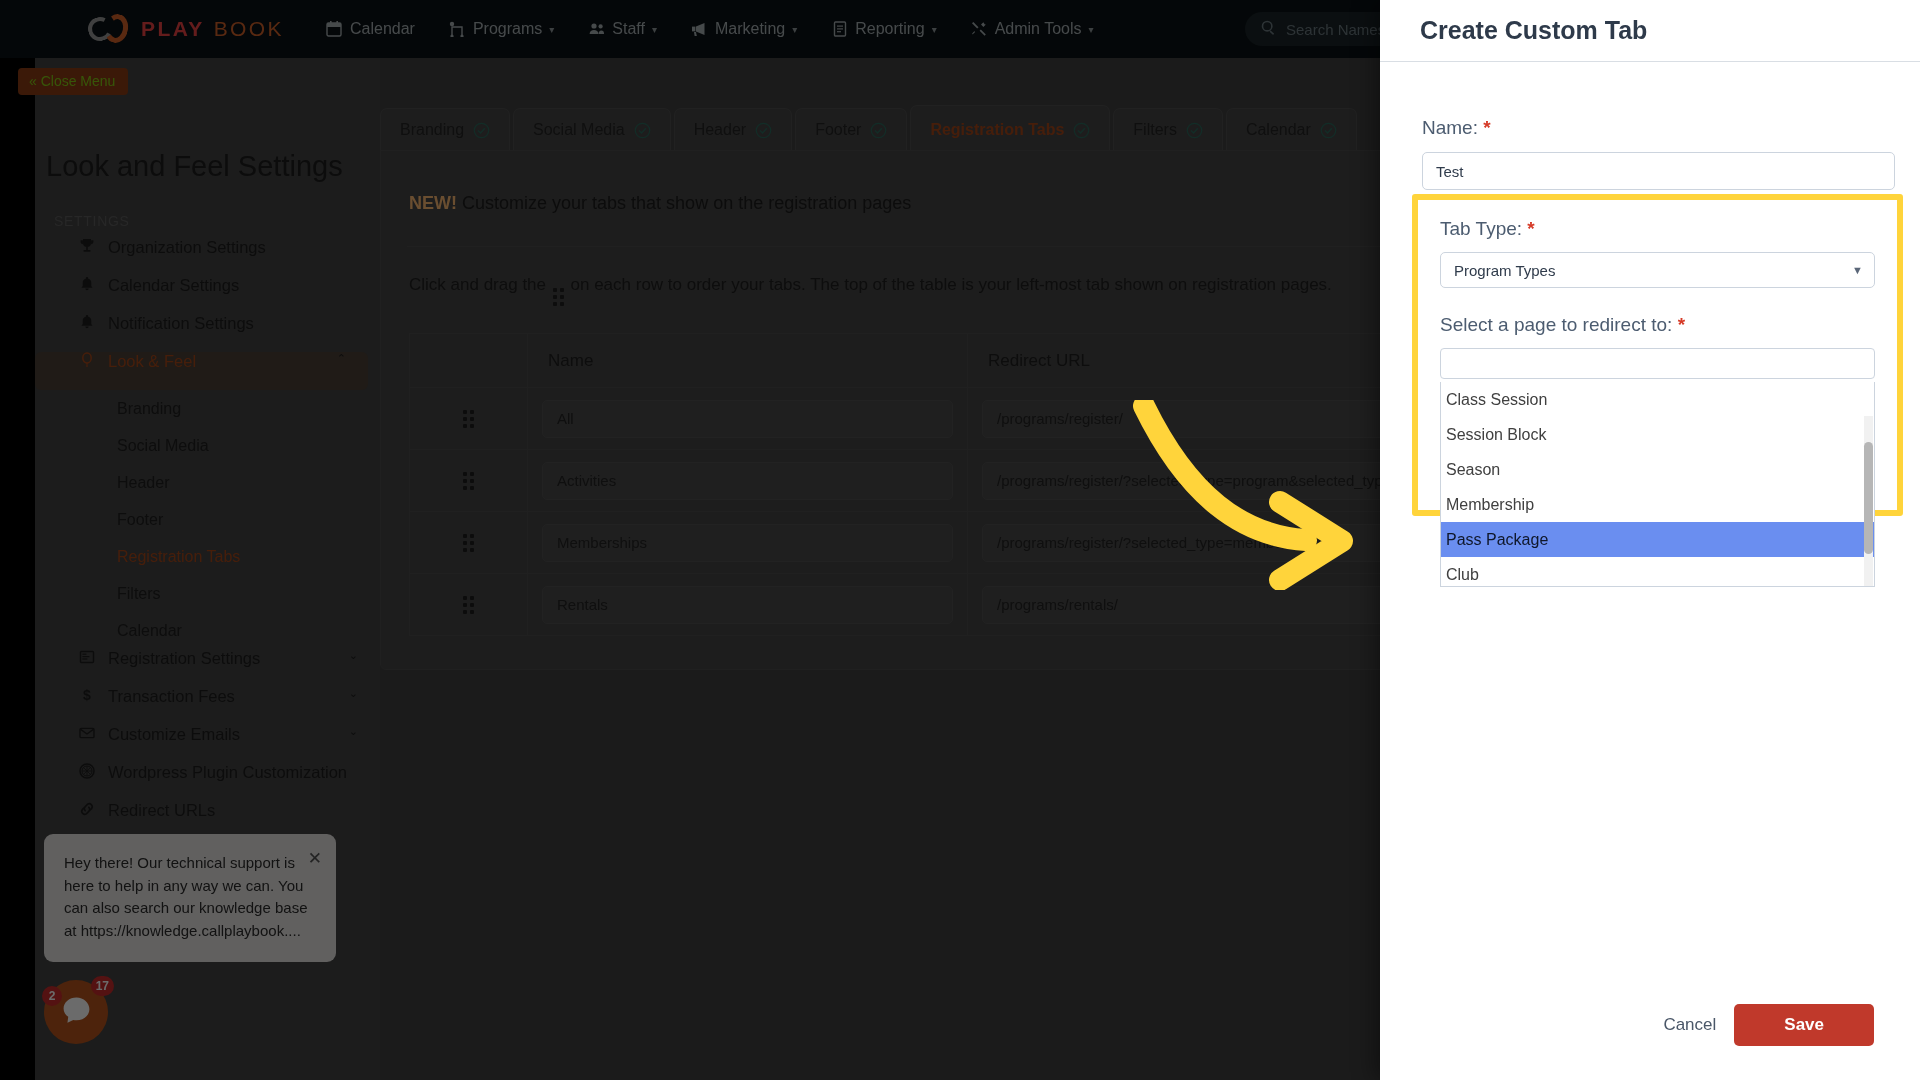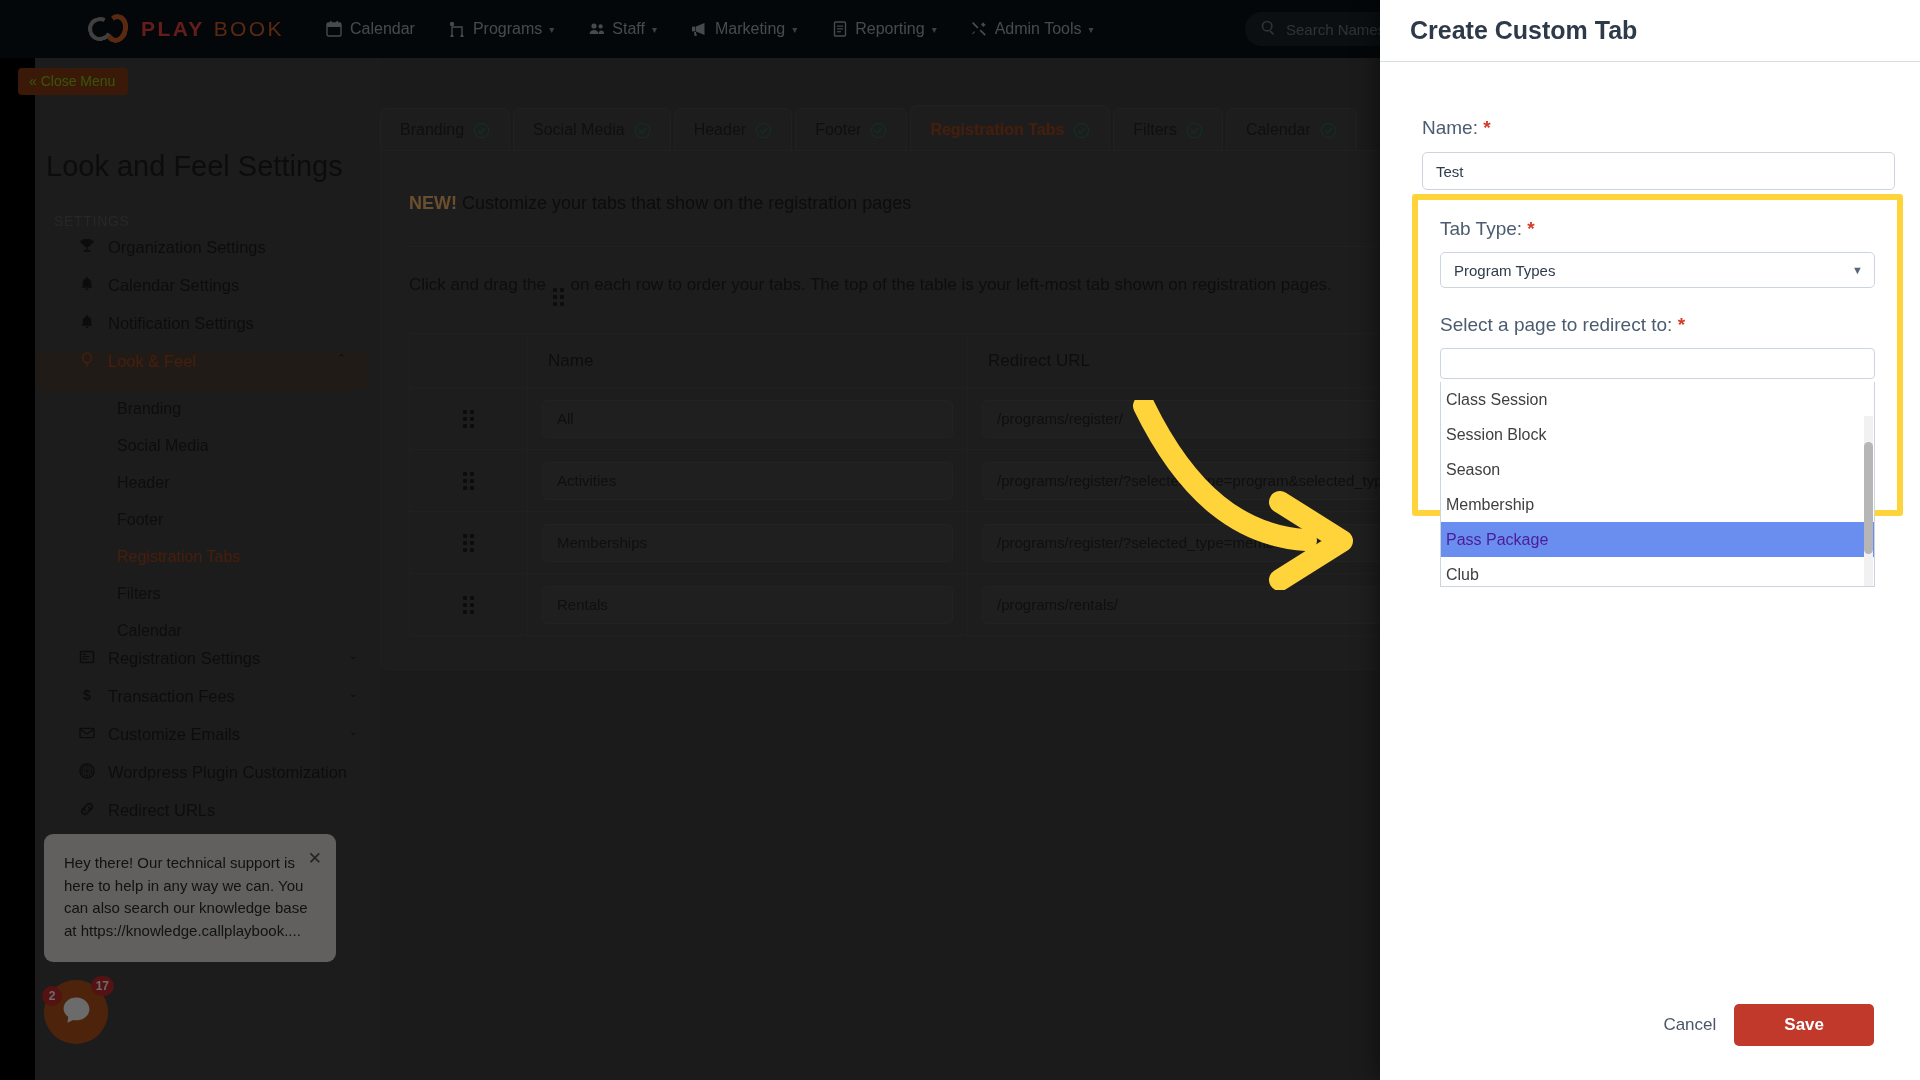--- a/index.html
+++ b/index.html
@@ -189,21 +189,21 @@
   }
 
   
   .modal {
     position: absolute; top: 0; right: 0; width: 540px; height: 1080px;
     background: #fff; z-index: 60;
     box-shadow: -4px 0 22px rgba(0,0,0,.45);
   }
   .modal-head {
     height: 62px; display: flex; align-items: center;
-    padding-left: 30px; border-bottom: 1px solid #d9dee4;
+    padding-left: 40px; border-bottom: 1px solid #d9dee4;
   }
   .modal-title { font-size: 25px; color: #2e3a4a; font-weight: bold; }
   .modal-body { position: relative; padding: 55px 25px 0 42px; }
   .f-label { font-size: 19px; color: #4c5c70; margin-bottom: 13px; }
   .req { color: #d63b28; font-weight: bold; }
   .f-input {
     width: 100%; height: 38px; border: 1px solid #ccd4de; border-radius: 5px;
     display: flex; align-items: center; padding: 0 13px;
     color: #2f3b4b; font-size: 15px; background: #fff;
   }
@@ -227,21 +227,21 @@
   }
   .combo-list {
     position: absolute; left: 0; right: 0; top: 34px;
     background: #fff; border: 1px solid #ccd4de; border-top: none;
     max-height: 205px; overflow: hidden;
   }
   .combo-opt {
     height: 35px; display: flex; align-items: center; padding-left: 5px;
     font-size: 16px; color: #404040;
   }
-  .combo-opt.sel { background: #6a8ef0; color: #4c1d95; }
+  .combo-opt.sel { background: #6a8ef0; color: #0f172a; }
   .combo-scroll {
     position: absolute; right: 1px; top: 34px; width: 9px; bottom: 0;
     background: #f1f1f1;
   }
   .combo-thumb { position: absolute; right: 1px; top: 60px; width: 9px; height: 112px; background: #b6b6b6; border-radius: 5px; }
 
   .modal-foot {
     position: absolute; left: 0; right: 0; bottom: 0; height: 110px;
     display: flex; align-items: center; justify-content: flex-end; gap: 18px;
     padding-right: 46px;

